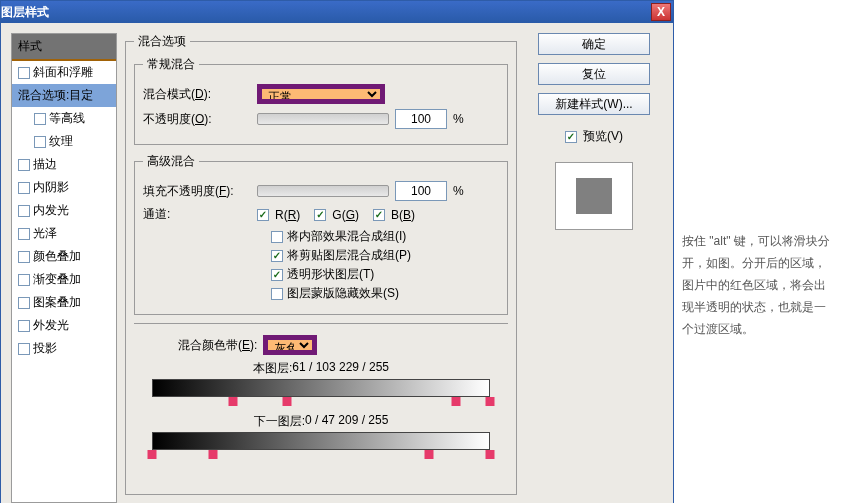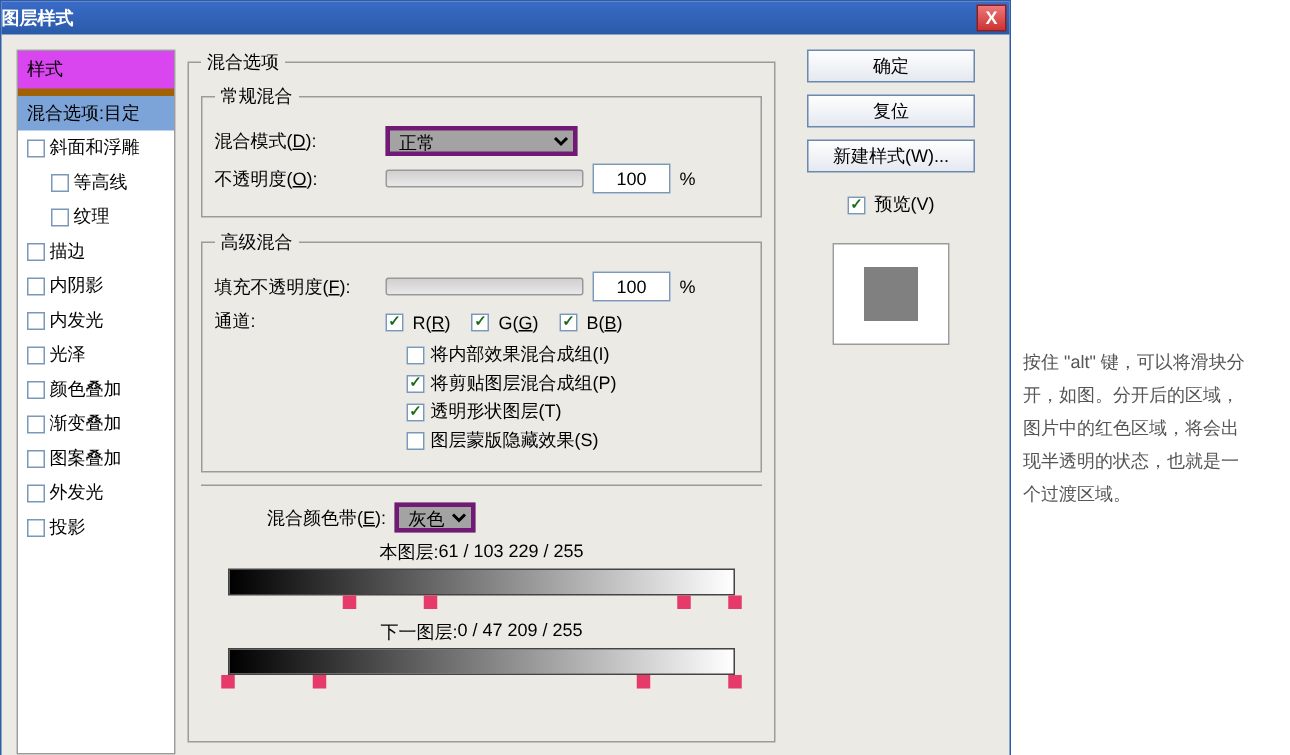--- a/index.html
+++ b/index.html
@@ -2,32 +2,32 @@
 <html><head>
 <meta charset="utf-8">
 <style>
 *{box-sizing:border-box;margin:0;padding:0;font-family:"SimSun","Microsoft YaHei",sans-serif;font-size:12px}
 body{background:#fff;display:flex;gap:8px}
 .dialog{width:674px;border:1px solid #2e5ca8;background:#eceae5}
 .titlebar{height:22px;background:linear-gradient(#3a6bc7,#295aa8);display:flex;align-items:center;justify-content:space-between;padding:0 2px 0 0;color:#fff;font-weight:bold}
 .close-btn{width:20px;height:18px;background:linear-gradient(#e77,#c33);border:1px solid #8a2020;display:flex;align-items:center;justify-content:center;color:#fff;font-weight:bold;font-size:11px;cursor:pointer}
 .dlg-body{display:flex;padding:10px;gap:8px}
 .sidebar{width:106px;border:1px solid #9b9b9b;background:#fff}
-.sidebar-hdr{padding:4px 6px;background:#d946ef;border-bottom:5px solid #a16207}
+.sidebar-hdr{padding:4px 6px;background:#737373;border-bottom:2px solid #a16207}
 .sidebar-item{padding:3px 4px 3px 6px;display:flex;align-items:center;gap:3px}
 .sidebar-item.selected{background:#7da4d9}
 .sidebar-item.indent{padding-left:22px}
 .cb{width:12px;height:12px;border:1px solid #7a98b8;background:#fff;display:inline-flex;align-items:center;justify-content:center;flex:0 0 12px}
 .cb.on::after{content:"✓";color:#1a6b1a;font-size:10px;font-weight:bold;line-height:1}
 .main{flex:1}
 fieldset{border:1px solid #9b9b9b;padding:6px 8px 10px;margin-bottom:8px}
 legend{padding:0 4px}
 .row{display:flex;align-items:center;gap:6px;margin:5px 0}
 .lbl{text-align:left;width:108px}
-select{border:3px solid #701a75;background:#a3a3a3;height:20px;padding:0 2px;font-size:12px}
+select{border:5px solid #701a75;background:#fdba74;height:20px;padding:0 2px;font-size:12px}
 select.wide{width:128px}
 select.sm{width:54px}
 .slider{height:12px;background:linear-gradient(#d0d0d0,#e8e8e8);border:1px solid #999;border-radius:2px;position:relative}
 .numbox{width:52px;height:20px;border:1px solid #7a98b8;background:#fff;text-align:center;line-height:18px}
 .chkrow{display:flex;align-items:center;gap:4px;margin:2px 0 2px 128px}
 .und{text-decoration:underline}
 .btncol{width:138px;display:flex;flex-direction:column;align-items:center;gap:8px}
 .btn{width:112px;height:22px;border:1px solid #6a88b0;background:linear-gradient(#fefefe,#e4e9f0);cursor:pointer}
 .preview{width:78px;height:68px;border:1px solid #9b9b9b;background:#fff;display:flex;align-items:center;justify-content:center;margin-top:4px}
 .preview-sw{width:36px;height:36px;background:#808080}
@@ -46,26 +46,26 @@
   <div class="titlebar">
     <span>图层样式</span>
     <div class="close-btn">
         <span>X</span>
       </div>
   </div>
   <div class="dlg-body">
     <div class="sidebar">
       <div class="sidebar-hdr">样式</div>
       <div id="sidebar-items">
+          <div class="sidebar-item">
+            <span class="cb"></span>
+            <span>斜面和浮雕</span>
+          </div>
           <div class="sidebar-item selected">
             <span>混合选项:目定</span>
-          </div>
-          <div class="sidebar-item">
-            <span class="cb"></span>
-            <span>斜面和浮雕</span>
           </div>
           <div class="sidebar-item indent">
             <span class="cb"></span>
             <span>等高线</span>
           </div>
           <div class="sidebar-item indent">
             <span class="cb"></span>
             <span>纹理</span>
           </div>
           <div class="sidebar-item">

